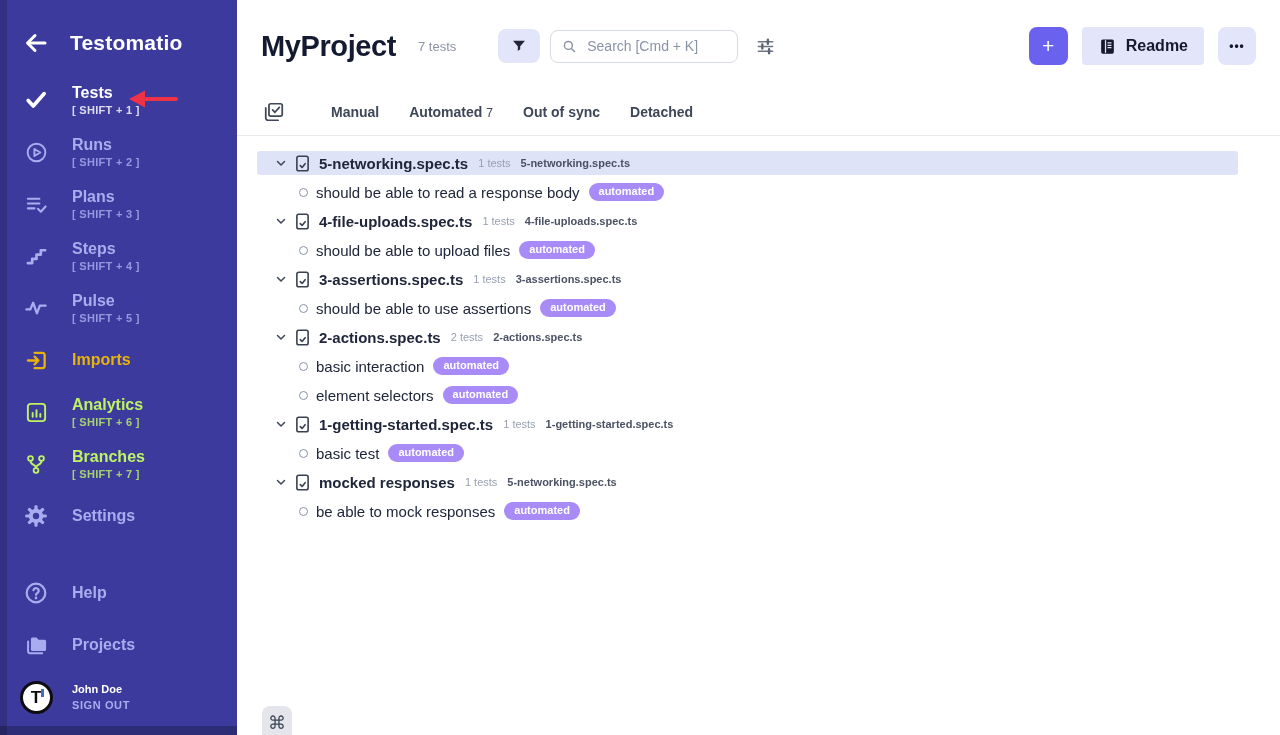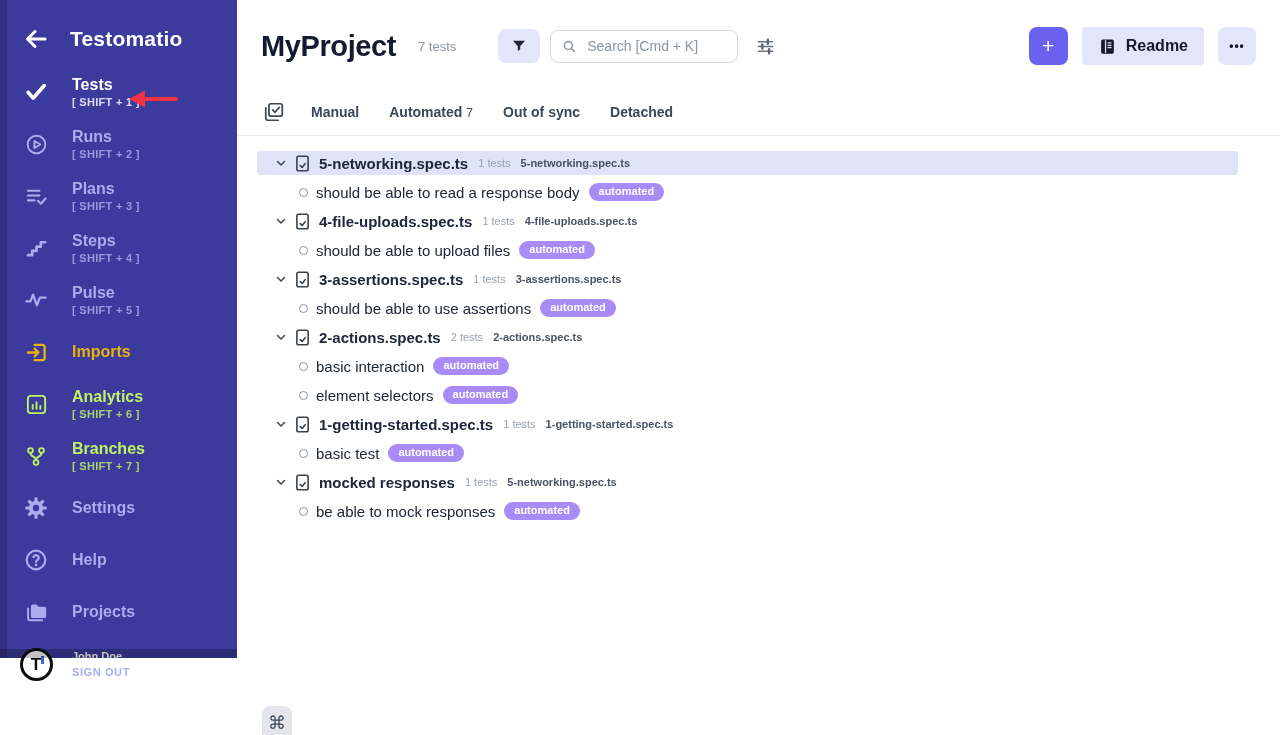--- a/index.html
+++ b/index.html
@@ -5,21 +5,21 @@
   * { box-sizing: border-box; }
   html,body { margin:0; padding:0; }
   body {
     width:1280px; height:735px; overflow:hidden;
     font-family:"Liberation Sans", sans-serif;
     display:flex; background:#ffffff;
   }
 
   
   .sidebar {
-    width:237px; min-width:237px; height:658px;
+    width:237px; min-width:237px; height:735px;
     background:var(--sidebar-bg,#3c3a9c);
     color:#fff; position:relative;
     display:flex; flex-direction:column;
   }
   .sidebar::before { content:""; position:absolute; left:0; top:0; bottom:0; width:7px; background:rgba(0,0,0,.16); pointer-events:none; }
   .sidebar::after  { content:""; position:absolute; left:0; right:0; bottom:0; height:9px; background:rgba(0,0,0,.24); pointer-events:none; }
 
   .sidebar-header { display:flex; align-items:center; gap:18px; padding:24px 16px 0 22px; height:62px; }
   .back-arrow { width:30px; height:30px; display:flex; align-items:center; cursor:pointer; }
   .brand { font-size:21px; font-weight:700; letter-spacing:.2px; }
@@ -80,21 +80,21 @@
     background:var(--btn-soft,#e3e6fa); color:#15192b;
     font-size:16px; font-weight:700; font-family:inherit;
     display:flex; align-items:center; gap:9px; padding:0 16px;
   }
   .more-btn {
     width:38px; height:38px; border-radius:8px; border:none; cursor:pointer;
     background:var(--btn-soft,#e3e6fa); color:#15192b; font-size:12px; font-weight:800; letter-spacing:1px;
     display:flex; align-items:center; justify-content:center;
   }
 
-  .tabs-row { display:flex; align-items:center; margin-top:20px; height:48px; padding-left:26px; border-bottom:1px solid #e8eaee; }
+  .tabs-row { display:flex; align-items:center; margin-top:20px; height:48px; padding-left:26px; border-bottom:1px solid #e8eaee;gap:20px; }
   .select-all { border:none; background:none; padding:0; margin-right:26px; cursor:pointer; display:flex; color:#3d4757; }
   .tab { font-size:14px; font-weight:700; color:#3d4757; margin-right:30px; cursor:pointer; white-space:nowrap; }
   .tab-count { font-size:12px; font-weight:400; margin-left:4px; }
 
   .list { margin-top:15px; padding-left:20px; flex:1; overflow:hidden; }
   .row { height:24px; display:flex; align-items:center; margin-bottom:5px; margin-right:42px; }
   .row.highlighted { background:var(--row-highlight,#dfe3f8); border-radius:3px; }
   .chevron { margin-left:18px; display:flex; color:#3d4757; cursor:pointer; }
   .file-icon { margin-left:8px; display:flex; color:#39404f; }
   .group-name { margin-left:9px; font-size:15px; font-weight:700; color:#20273a; cursor:pointer; white-space:nowrap; }

